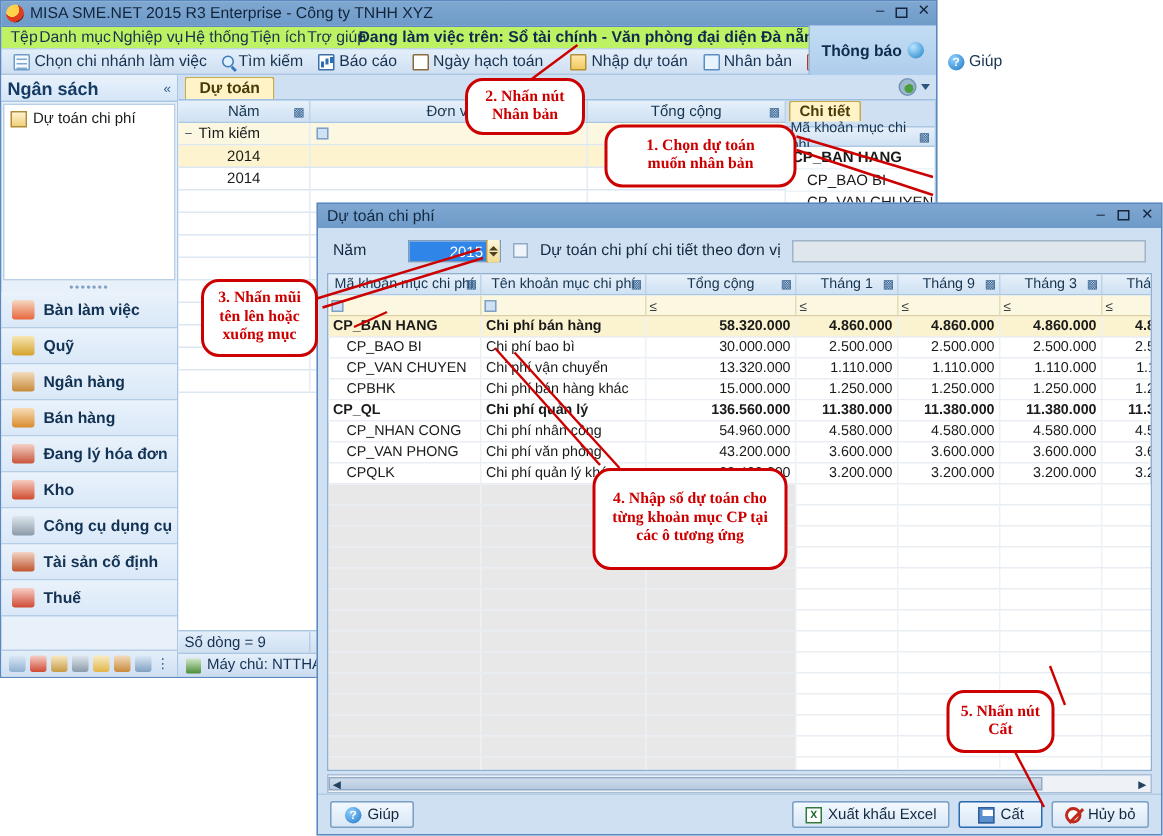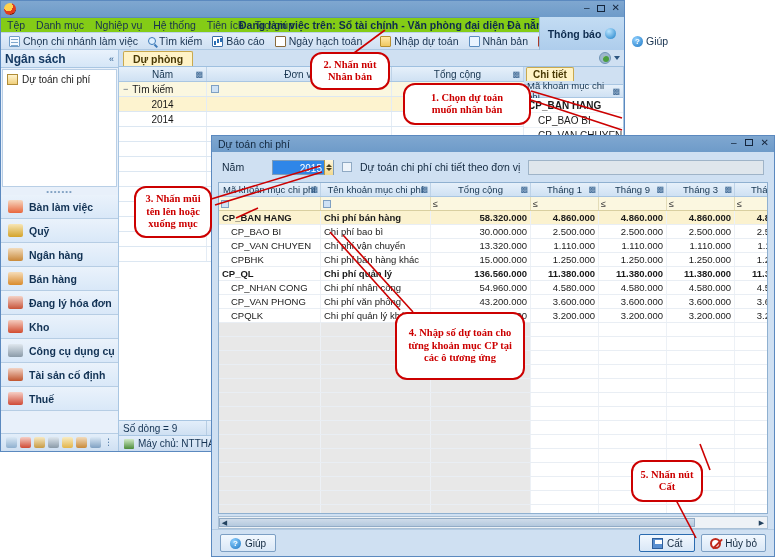--- a/index.html
+++ b/index.html
@@ -28,22 +28,22 @@
     width:12px;height:12px;border-radius:50%;margin-right:4px;
     background:radial-gradient(circle at 35% 30%,#ffd24d 0 40%,#e03b1c 41% 70%,#7a1a0a 71% 100%);
     flex:0 0 auto;
   }
   .titlebar .tb-title{ font-size:10.5px; color:#11243a; white-space:nowrap; }
   .win-ctrl{ position:absolute; right:4px; top:1px; display:flex; gap:7px; align-items:center; }
   .win-ctrl span{ font-size:10px; color:#14253c; line-height:12px; }
   .win-ctrl .sq{ width:8px;height:7px;border:1.4px solid #14253c; display:inline-block; }
 
   .menubar{
-    height:15px; background:#84cc16; display:flex; align-items:center;
-    padding-left:6px; gap:11px; border-bottom:1px solid #bcd3e9;
+    height:15px; background:#bef264; display:flex; align-items:center;
+    padding-left:6px; gap:1px; border-bottom:1px solid #bcd3e9;
     position:relative;
   }
   .menubar .mi{ font-size:10.5px; color:#17324f; cursor:default; }
   .workinfo{
     position:absolute; left:238px; top:1px;
     font-weight:bold; font-size:10.5px; color:#0d2b4e; white-space:nowrap;
   }
 
   .toolbar{
     height:17px; background:linear-gradient(#e3eefa,#cfe0f2);
@@ -206,20 +206,21 @@
   }
   .anno-svg{position:absolute;left:0;top:0;width:775px;height:557px;pointer-events:none;z-index:55;}
 </style>
 </head>
 <body>
 
 <div id="app-window">
 
   <div class="titlebar">
     <span class="tb-icon"></span>
+    <span class="tb-title">MISA SME.NET 2015 R3 Enterprise - Công ty TNHH XYZ</span>
     <span class="win-ctrl">
       <span>–</span>
       <span class="sq"></span>
       <span>✕</span>
     </span>
   </div>
 
   <div class="menubar">
     <span class="mi">Tệp</span>
     <span class="mi">Danh mục</span>
@@ -334,21 +335,21 @@
         <span class="si" style="background:linear-gradient(#dfe7ee,#8a9aa8)"></span>
         <span class="si" style="background:linear-gradient(#f8ecc3,#e3b54a)"></span>
         <span class="si" style="background:linear-gradient(#f2dcbd,#c98a3a)"></span>
         <span class="si" style="background:linear-gradient(#dbe9f6,#7fa0c2)"></span>
         <span class="si" style="background:none;color:#2d5d8e;font-size:9px">⋮</span>
       </div>
     </div>
 
     <div class="content">
       <div class="tabstrip">
-        <div class="tab">Dự phòng</div>
+        <div class="tab">Dự toán</div>
         <div class="gearbox">
           <span class="gear"></span>
           <span class="caret"></span>
         </div>
       </div>
 
       <div class="gridwrap">
         <div class="maingrid">
           <div class="gh">
             <div class="c-nam">
@@ -769,20 +770,24 @@
     <span class="lb">◀</span>
     <span class="rb">▶</span>
   </div>
 
   <div class="dlg-footer">
     <div class="dbtn">
       <span class="ico-q">?</span>
       <span>Giúp</span>
     </div>
     <div class="spacer"></div>
+    <div class="dbtn">
+      <span class="ico-xls">X</span>
+      <span>Xuất khẩu Excel</span>
+    </div>
     <div class="dbtn primary">
       <span class="ico-save"></span>
       <span>Cất</span>
     </div>
     <div class="dbtn">
       <span class="ico-cancel"></span>
       <span>Hủy bỏ</span>
     </div>
   </div>
 </div>

